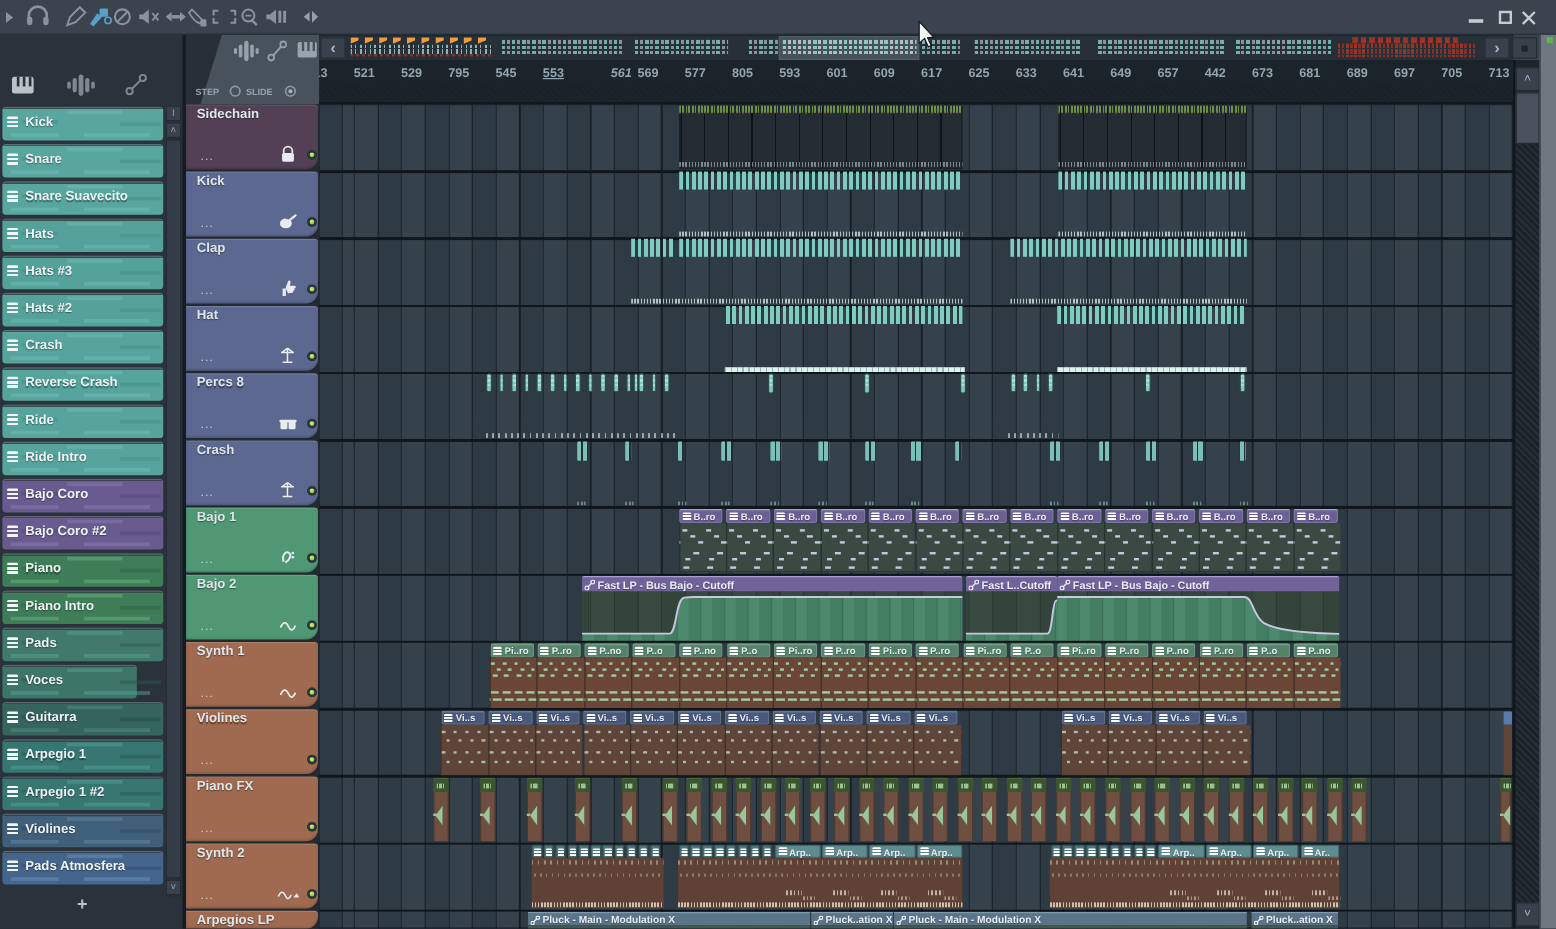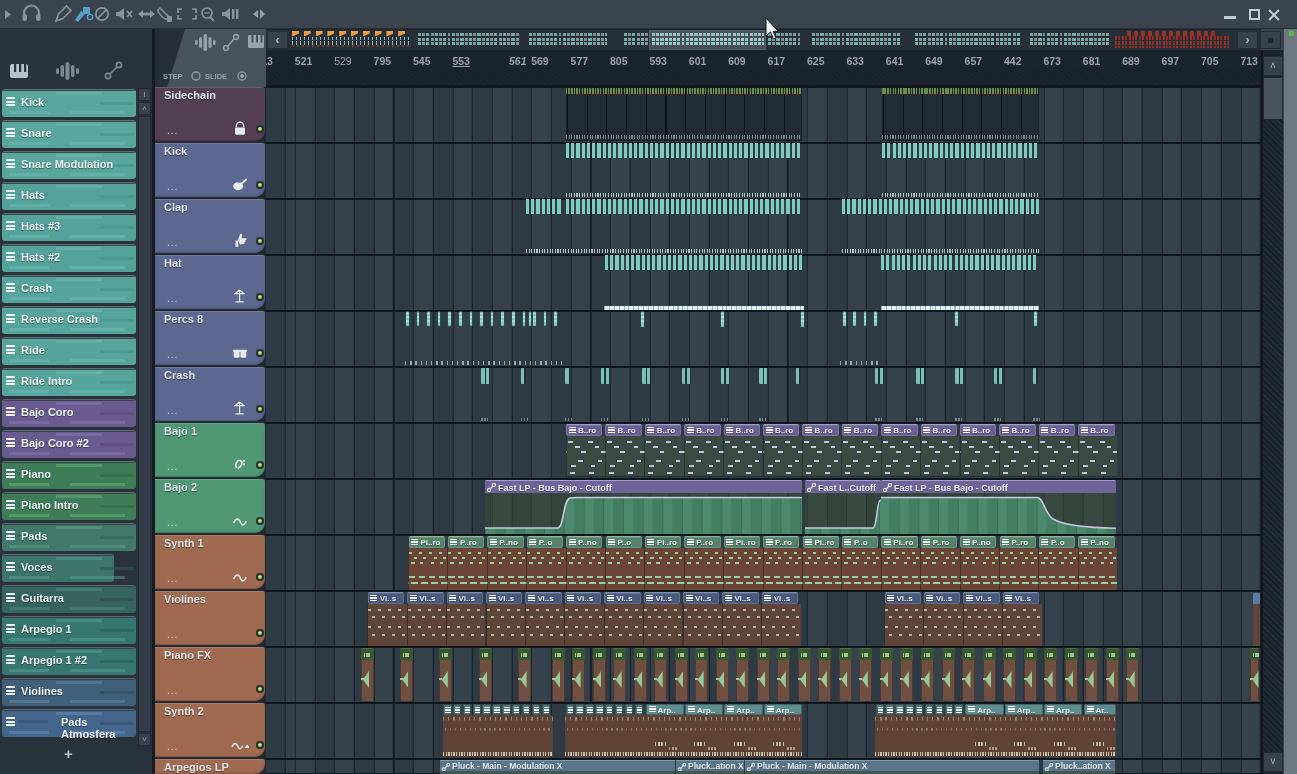--- a/index.html
+++ b/index.html
@@ -77,21 +77,21 @@
       <span class="pn" style="position:absolute;left:19px;top:7px;">Kick</span>
     </div>
 <div class="a" style="left:2px;top:120px;width:134px;height:28px;border-radius:3px;background:linear-gradient(180deg,#6fbdb533 0 2px,#59a69f 2px 100%);box-shadow:inset 0 1px 0 rgba(255,255,255,.18);">
       <div style="position:absolute;left:4px;top:8px;width:9px;height:11px;border-radius:1px;background:linear-gradient(180deg,#f2f6f8 0 2px,transparent 2px 3.6px,#f2f6f8 3.6px 5.6px,transparent 5.6px 7.2px,#f2f6f8 7.2px 9.2px,transparent 9.2px 11px);"></div>
       <div style="position:absolute;left:2px;top:3px;width:130px;height:22px;opacity:.5;background-image:linear-gradient(#6fbdb5,#6fbdb5),linear-gradient(#448d86,#448d86),linear-gradient(#6fbdb5,#6fbdb5),linear-gradient(#6fbdb5,#6fbdb5),linear-gradient(#448d86,#448d86);background-repeat:no-repeat;background-size:46px 3px,30px 3px,55px 3px,40px 3px,34px 3px;background-position:52px 0px,14px 8px,66px 19px,5px 19px,96px 10px;"></div>
       <span class="pn" style="position:absolute;left:19px;top:7px;">Snare</span>
     </div>
 <div class="a" style="left:2px;top:151px;width:134px;height:28px;border-radius:3px;background:linear-gradient(180deg,#6fbdb533 0 2px,#59a69f 2px 100%);box-shadow:inset 0 1px 0 rgba(255,255,255,.18);">
       <div style="position:absolute;left:4px;top:8px;width:9px;height:11px;border-radius:1px;background:linear-gradient(180deg,#f2f6f8 0 2px,transparent 2px 3.6px,#f2f6f8 3.6px 5.6px,transparent 5.6px 7.2px,#f2f6f8 7.2px 9.2px,transparent 9.2px 11px);"></div>
       <div style="position:absolute;left:2px;top:3px;width:130px;height:22px;opacity:.5;background-image:linear-gradient(#6fbdb5,#6fbdb5),linear-gradient(#448d86,#448d86),linear-gradient(#6fbdb5,#6fbdb5),linear-gradient(#6fbdb5,#6fbdb5),linear-gradient(#448d86,#448d86);background-repeat:no-repeat;background-size:46px 3px,30px 3px,55px 3px,40px 3px,34px 3px;background-position:52px 0px,14px 8px,66px 19px,5px 19px,96px 10px;"></div>
-      <span class="pn" style="position:absolute;left:19px;top:7px;">Snare Modulation</span>
+      <span class="pn" style="position:absolute;left:19px;top:7px;">Snare Suavecito</span>
     </div>
 <div class="a" style="left:2px;top:182px;width:134px;height:28px;border-radius:3px;background:linear-gradient(180deg,#6fbdb533 0 2px,#55a29b 2px 100%);box-shadow:inset 0 1px 0 rgba(255,255,255,.18);">
       <div style="position:absolute;left:4px;top:8px;width:9px;height:11px;border-radius:1px;background:linear-gradient(180deg,#f2f6f8 0 2px,transparent 2px 3.6px,#f2f6f8 3.6px 5.6px,transparent 5.6px 7.2px,#f2f6f8 7.2px 9.2px,transparent 9.2px 11px);"></div>
       <div style="position:absolute;left:2px;top:3px;width:130px;height:22px;opacity:.5;background-image:linear-gradient(#6fbdb5,#6fbdb5),linear-gradient(#448d86,#448d86),linear-gradient(#6fbdb5,#6fbdb5),linear-gradient(#6fbdb5,#6fbdb5),linear-gradient(#448d86,#448d86);background-repeat:no-repeat;background-size:46px 3px,30px 3px,55px 3px,40px 3px,34px 3px;background-position:52px 0px,14px 8px,66px 19px,5px 19px,96px 10px;"></div>
       <span class="pn" style="position:absolute;left:19px;top:7px;">Hats</span>
     </div>
 <div class="a" style="left:2px;top:213px;width:134px;height:28px;border-radius:3px;background:linear-gradient(180deg,#6fbdb533 0 2px,#55a29b 2px 100%);box-shadow:inset 0 1px 0 rgba(255,255,255,.18);">
       <div style="position:absolute;left:4px;top:8px;width:9px;height:11px;border-radius:1px;background:linear-gradient(180deg,#f2f6f8 0 2px,transparent 2px 3.6px,#f2f6f8 3.6px 5.6px,transparent 5.6px 7.2px,#f2f6f8 7.2px 9.2px,transparent 9.2px 11px);"></div>
       <div style="position:absolute;left:2px;top:3px;width:130px;height:22px;opacity:.5;background-image:linear-gradient(#6fbdb5,#6fbdb5),linear-gradient(#448d86,#448d86),linear-gradient(#6fbdb5,#6fbdb5),linear-gradient(#6fbdb5,#6fbdb5),linear-gradient(#448d86,#448d86);background-repeat:no-repeat;background-size:46px 3px,30px 3px,55px 3px,40px 3px,34px 3px;background-position:52px 0px,14px 8px,66px 19px,5px 19px,96px 10px;"></div>
       <span class="pn" style="position:absolute;left:19px;top:7px;">Hats #3</span>
@@ -167,21 +167,21 @@
       <span class="pn" style="position:absolute;left:19px;top:7px;">Arpegio 1 #2</span>
     </div>
 <div class="a" style="left:2px;top:678px;width:134px;height:28px;border-radius:3px;background:linear-gradient(180deg,#6488a633 0 2px,#40607a 2px 100%);box-shadow:inset 0 1px 0 rgba(255,255,255,.18);">
       <div style="position:absolute;left:4px;top:8px;width:9px;height:11px;border-radius:1px;background:linear-gradient(180deg,#f2f6f8 0 2px,transparent 2px 3.6px,#f2f6f8 3.6px 5.6px,transparent 5.6px 7.2px,#f2f6f8 7.2px 9.2px,transparent 9.2px 11px);"></div>
       <div style="position:absolute;left:2px;top:3px;width:130px;height:22px;opacity:.5;background-image:linear-gradient(#6488a6,#6488a6),linear-gradient(#2f4a5f,#2f4a5f),linear-gradient(#6488a6,#6488a6),linear-gradient(#6488a6,#6488a6),linear-gradient(#2f4a5f,#2f4a5f);background-repeat:no-repeat;background-size:46px 3px,30px 3px,55px 3px,40px 3px,34px 3px;background-position:52px 0px,14px 8px,66px 19px,5px 19px,96px 10px;"></div>
       <span class="pn" style="position:absolute;left:19px;top:7px;">Violines</span>
     </div>
 <div class="a" style="left:2px;top:709px;width:134px;height:28px;border-radius:3px;background:linear-gradient(180deg,#6c92bd33 0 2px,#44658c 2px 100%);box-shadow:inset 0 1px 0 rgba(255,255,255,.18);">
       <div style="position:absolute;left:4px;top:8px;width:9px;height:11px;border-radius:1px;background:linear-gradient(180deg,#f2f6f8 0 2px,transparent 2px 3.6px,#f2f6f8 3.6px 5.6px,transparent 5.6px 7.2px,#f2f6f8 7.2px 9.2px,transparent 9.2px 11px);"></div>
       <div style="position:absolute;left:2px;top:3px;width:130px;height:22px;opacity:.5;background-image:linear-gradient(#6c92bd,#6c92bd),linear-gradient(#334d6b,#334d6b),linear-gradient(#6c92bd,#6c92bd),linear-gradient(#6c92bd,#6c92bd),linear-gradient(#334d6b,#334d6b);background-repeat:no-repeat;background-size:46px 3px,30px 3px,55px 3px,40px 3px,34px 3px;background-position:52px 0px,14px 8px,66px 19px,5px 19px,96px 10px;"></div>
-      <span class="pn" style="position:absolute;left:19px;top:7px;margin-left:40px;">Pads Atmosfera</span>
+      <span class="pn" style="position:absolute;left:19px;top:7px;">Pads Atmosfera</span>
     </div>
 <div class="a" style="left:138px;top:88px;width:13px;height:660px;background:#272f38;"></div>
 <div class="a" style="left:138px;top:88px;width:13px;height:13px;background:#39424c;border:1px solid #232a32;color:#9aa4ae;font-size:8px;text-align:center;line-height:12px;">I</div>
 <div class="a" style="left:138px;top:102px;width:13px;height:13px;background:#39424c;border:1px solid #232a32;color:#9aa4ae;font-size:8px;text-align:center;line-height:12px;">˄</div>
 <div class="a" style="left:138px;top:116px;width:13px;height:616px;background:#343d47;border:1px solid #232a32;"></div>
 <div class="a" style="left:138px;top:733px;width:13px;height:13px;background:#39424c;border:1px solid #232a32;color:#9aa4ae;font-size:8px;text-align:center;line-height:12px;">˅</div>
 <div class="a" style="left:0px;top:745px;width:137px;height:20px;text-align:center;font-size:15px;font-weight:bold;color:#b9c1c9;">+</div>
 <div class="a" style="left:155px;top:29px;width:111px;height:58px;background:#272e37;"></div>
 <div class="a" style="left:155px;top:29px;width:111px;height:58px;background:#48525c;clip-path:polygon(30px 0,111px 0,111px 58px,12px 58px);border-radius:8px 0 0 0;"></div>
 <svg class="a" style="left:155px;top:29px" width="111" height="58" viewBox="0 0 111 58">
@@ -235,21 +235,21 @@
 <div class="a" style="left:1115px;top:36px;width:115px;height:12px;background:repeating-linear-gradient(90deg,#9b3226 0 2px,transparent 2px 3.4px,#8c2d22 3.4px 5.4px,transparent 5.4px 6.8px);-webkit-mask:linear-gradient(180deg,#000 0 4px,transparent 4px 5px,#000 5px 9px,transparent 9px 10px,#000 10px 12px);mask:linear-gradient(180deg,#000 0 4px,transparent 4px 5px,#000 5px 9px,transparent 9px 10px,#000 10px 12px);"></div>
 <div class="a" style="left:1127px;top:31px;width:88px;height:5px;background:repeating-linear-gradient(90deg,#9b3226 0 4.5px,transparent 4.5px 7px);"></div>
 <div class="a" style="left:1237px;top:31px;width:21px;height:18px;background:#39424c;border:1px solid #252c34;color:#aeb8c2;font-size:13px;font-weight:bold;text-align:center;line-height:15px;">›</div>
 <div class="a" style="left:1260px;top:31px;width:21px;height:18px;background:#39424c;border:1px solid #252c34;"></div>
 <div class="a" style="left:1268px;top:38px;width:5px;height:5px;background:#1d242c;"></div>
 <div class="a" style="left:266px;top:50px;width:995px;height:37px;background:#1b232b;border-bottom:2px solid #10161c;"></div>
 <div class="a" style="left:266px;top:70px;width:995px;height:15px;background:repeating-linear-gradient(45deg,#151b22 0 1px,transparent 1px 4px);opacity:.35;"></div>
 <div class="a" style="left:266px;top:50px;width:995px;height:22px;overflow:hidden;">
 <div class="a" style="left:-10.6px;top:5px;color:#93a5b1;font-size:10.5px;font-weight:bold;">513</div>
 <div class="a" style="left:28.8px;top:5px;color:#93a5b1;font-size:10.5px;font-weight:bold;">521</div>
-<div class="a" style="left:68.2px;top:5px;color:#93a5b1;font-size:10.5px;font-weight:normal;">529</div>
+<div class="a" style="left:68.2px;top:5px;color:#93a5b1;font-size:10.5px;font-weight:bold;">529</div>
 <div class="a" style="left:107.6px;top:5px;color:#93a5b1;font-size:10.5px;font-weight:bold;">795</div>
 <div class="a" style="left:147.0px;top:5px;color:#93a5b1;font-size:10.5px;font-weight:bold;">545</div>
 <div class="a" style="left:186.4px;top:5px;color:#93a5b1;font-size:10.5px;font-weight:bold;text-decoration:underline;">553</div>
 <div class="a" style="left:243px;top:5px;color:#93a5b1;font-size:10.5px;font-weight:bold;font-style:italic;">561</div>
 <div class="a" style="left:265.2px;top:5px;color:#93a5b1;font-size:10.5px;font-weight:bold;">569</div>
 <div class="a" style="left:304.6px;top:5px;color:#93a5b1;font-size:10.5px;font-weight:bold;">577</div>
 <div class="a" style="left:344.0px;top:5px;color:#93a5b1;font-size:10.5px;font-weight:bold;">805</div>
 <div class="a" style="left:383.4px;top:5px;color:#93a5b1;font-size:10.5px;font-weight:bold;">593</div>
 <div class="a" style="left:422.8px;top:5px;color:#93a5b1;font-size:10.5px;font-weight:bold;">601</div>
 <div class="a" style="left:462.2px;top:5px;color:#93a5b1;font-size:10.5px;font-weight:bold;">609</div>

